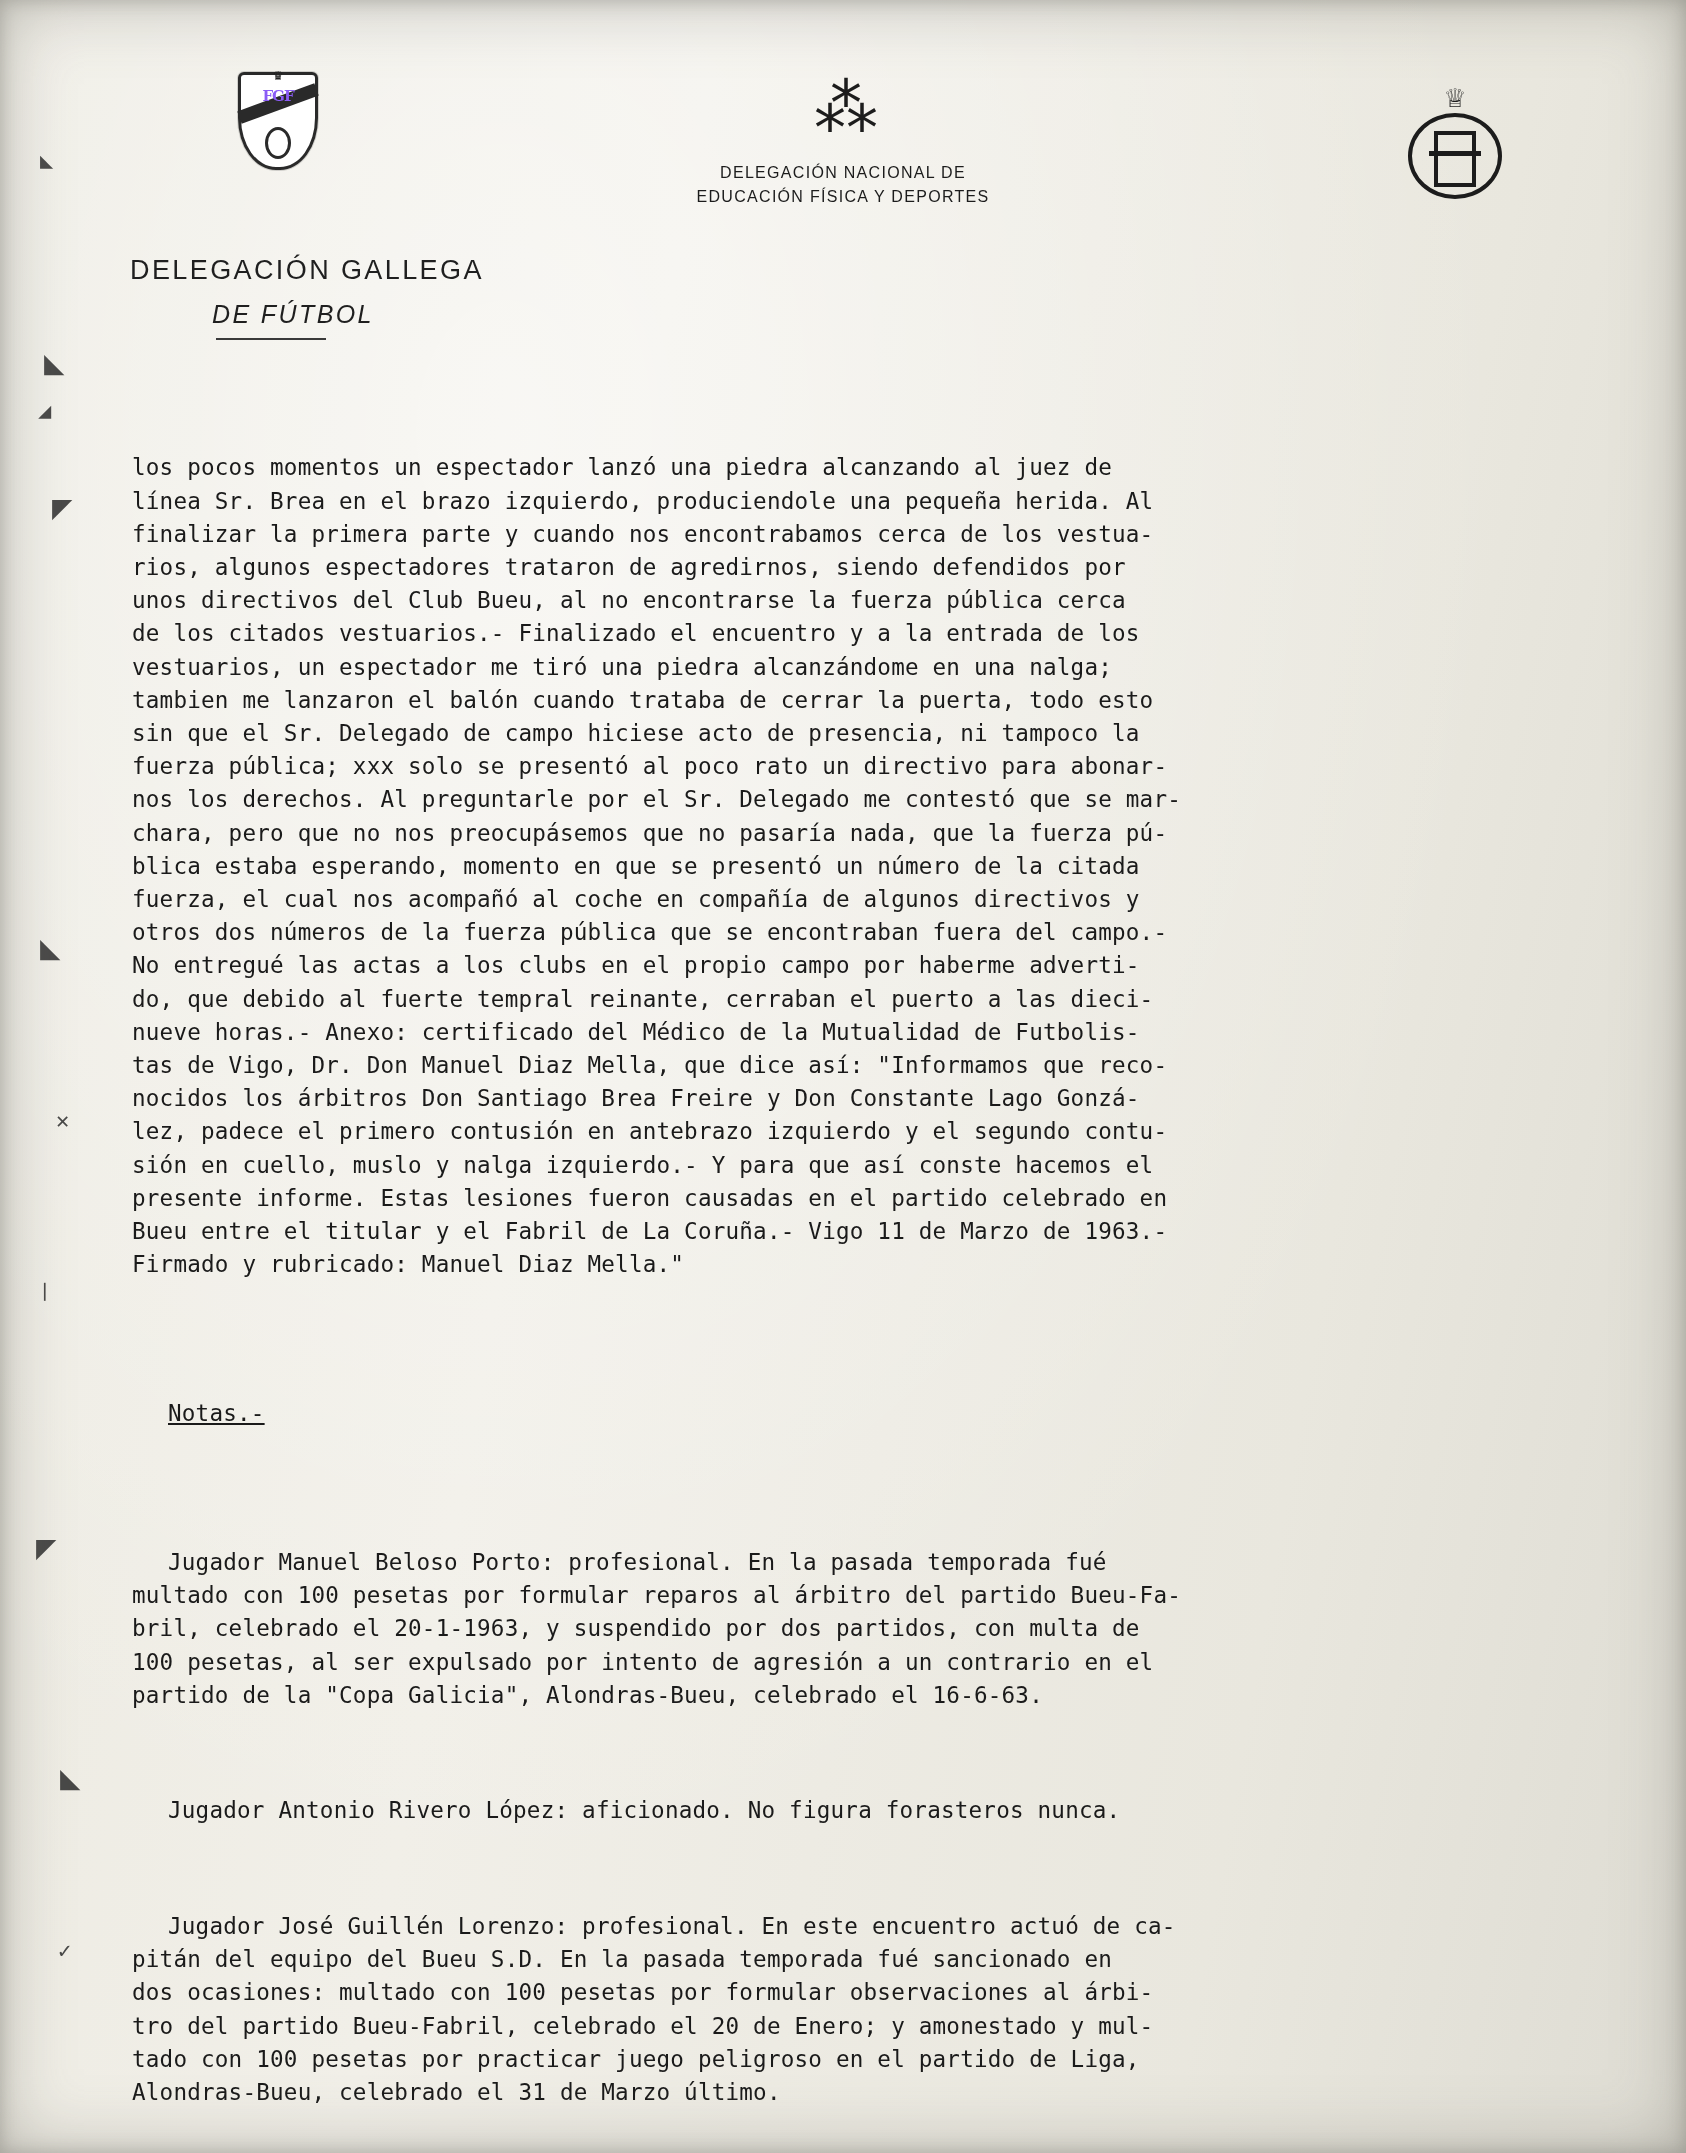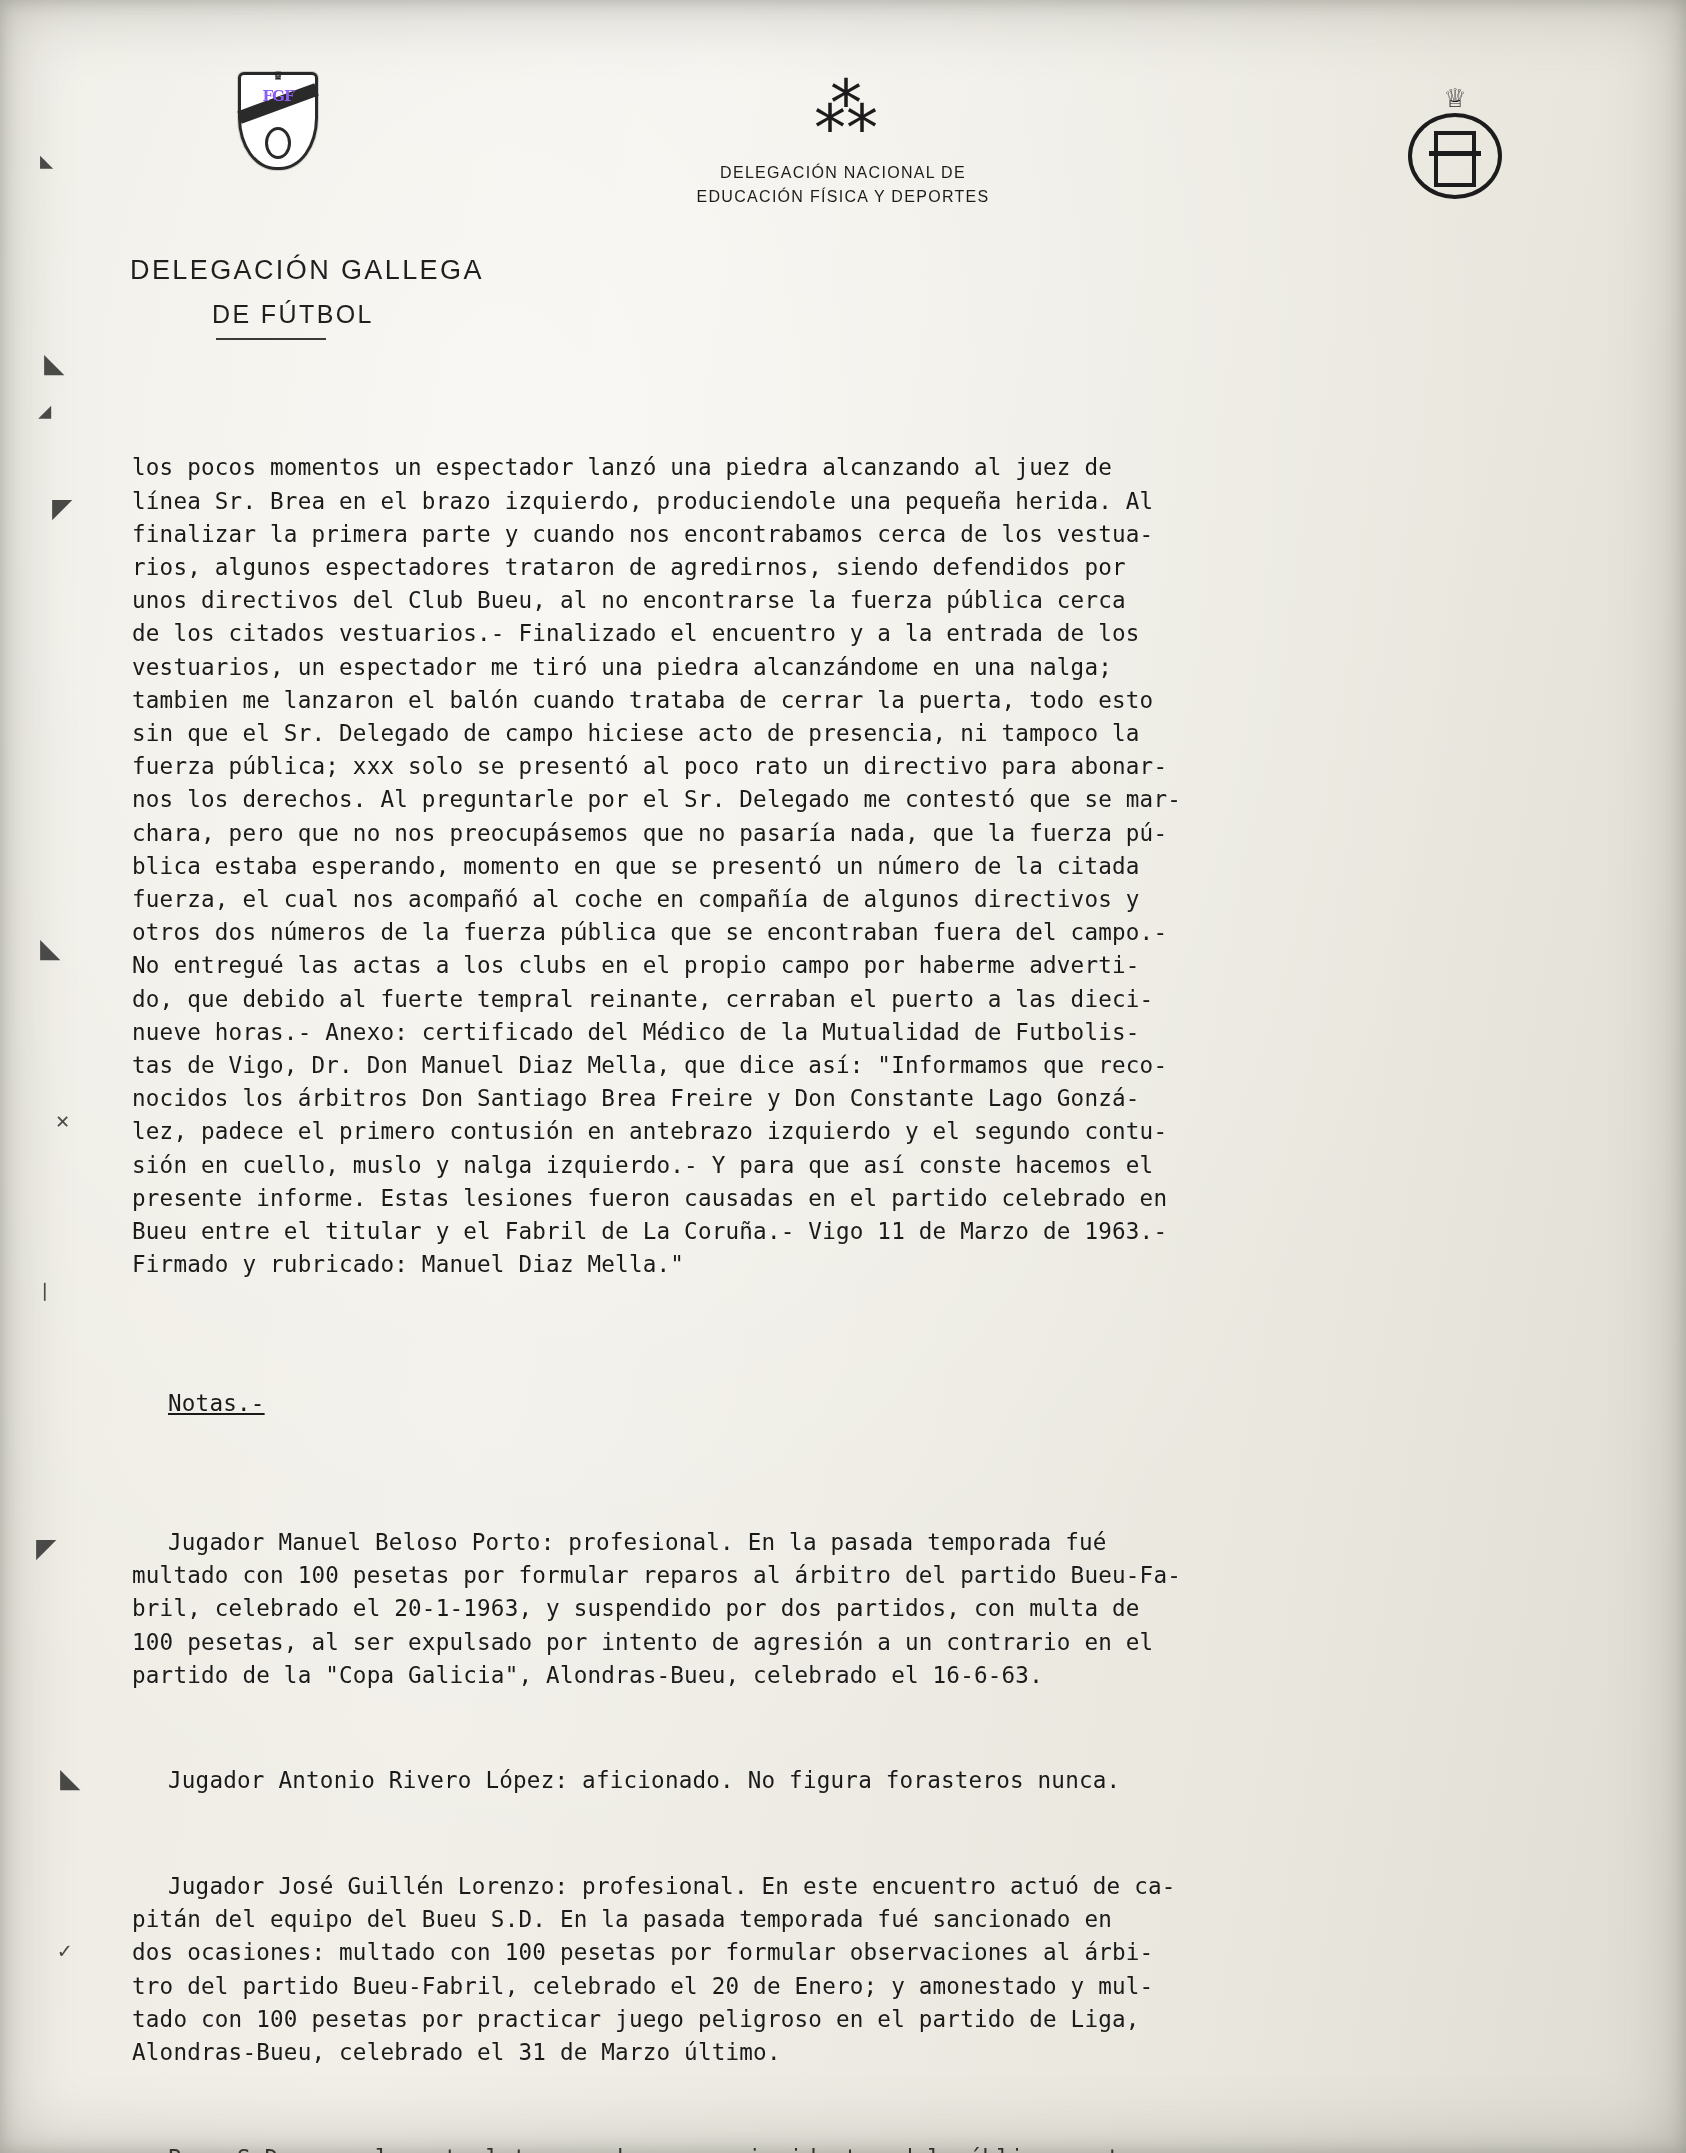--- a/index.html
+++ b/index.html
@@ -122,20 +122,21 @@
   }
   .fed-title2 {
     position: absolute;
     left: 212px;
     top: 300px;
     color: #1f1f1f;
     font-family: "Liberation Sans", sans-serif;
     font-size: 25px;
     letter-spacing: 2.4px;
     font-weight: 500;
+    font-style: italic;
   }
   .fed-rule {
     position: absolute;
     left: 216px;
     top: 338px;
     width: 110px;
     height: 2px;
     background: #3a3a3a;
   }
 
@@ -211,21 +212,21 @@
     top: 385px;
     width: 1470px;
     color: #1a1a1a;
     font-family: "DejaVu Sans Mono", monospace;
     font-size: 22.6px;
     line-height: 33.2px;
     letter-spacing: 0.2px;
     white-space: pre-wrap;
   }
   .para { margin: 0; }
-  .para + .para { margin-top: 6px; }
+  .para + .para { margin-top: 16px; }
   .notas-head {
     margin-top: 30px;
     margin-left: 36px;
     text-decoration: underline;
   }
   .block {
     margin-top: 26px;
   }
   .indent {
     text-indent: 36px;

